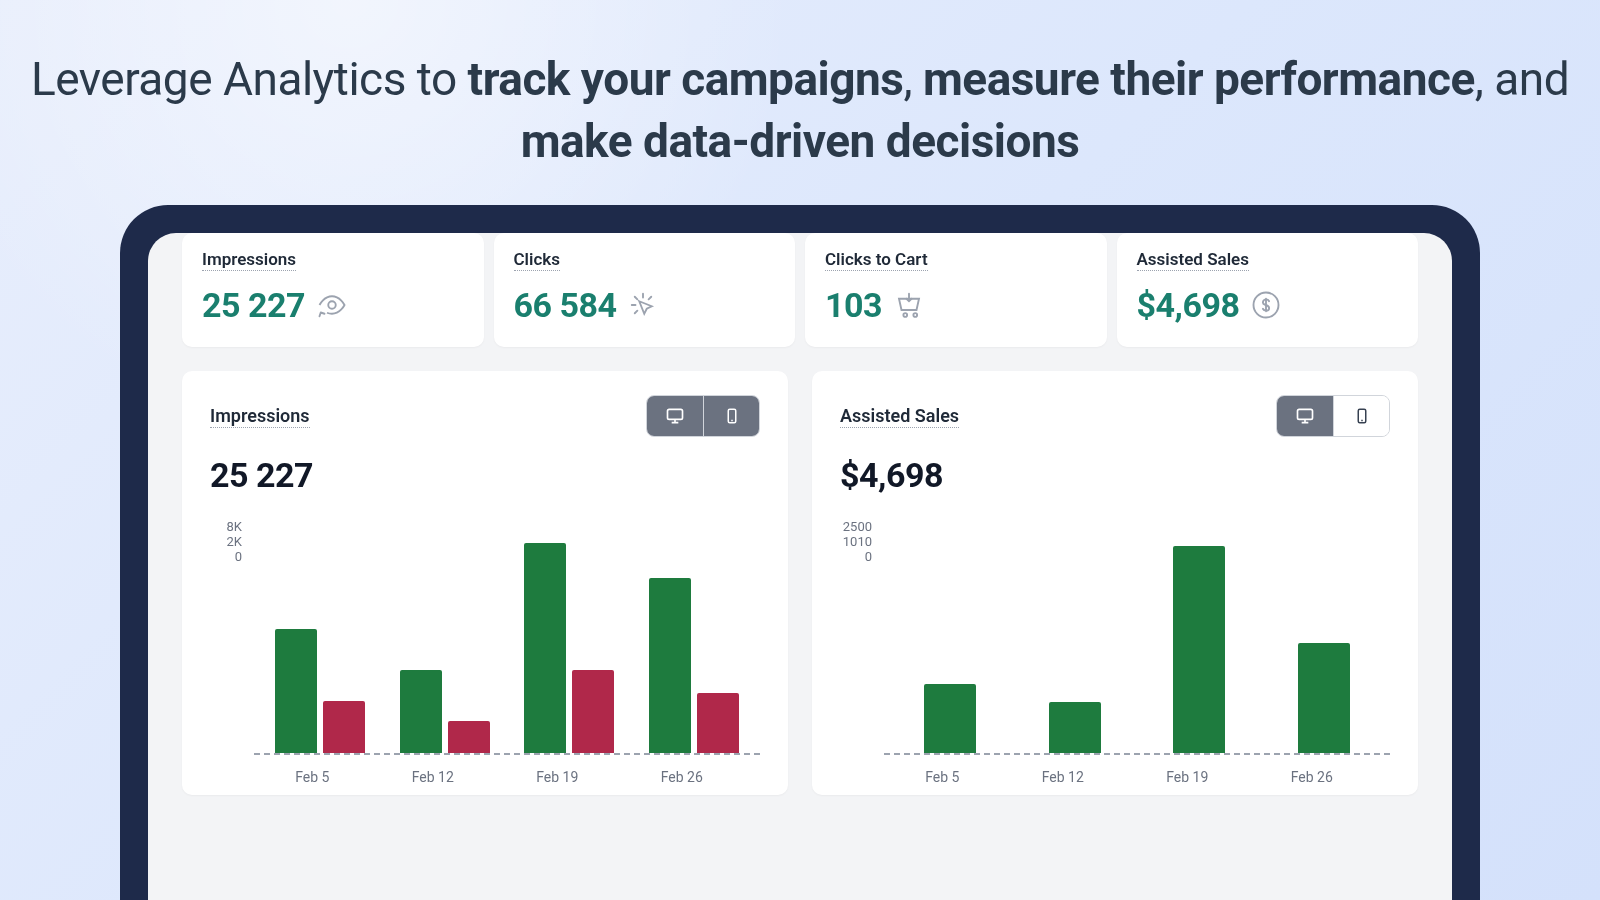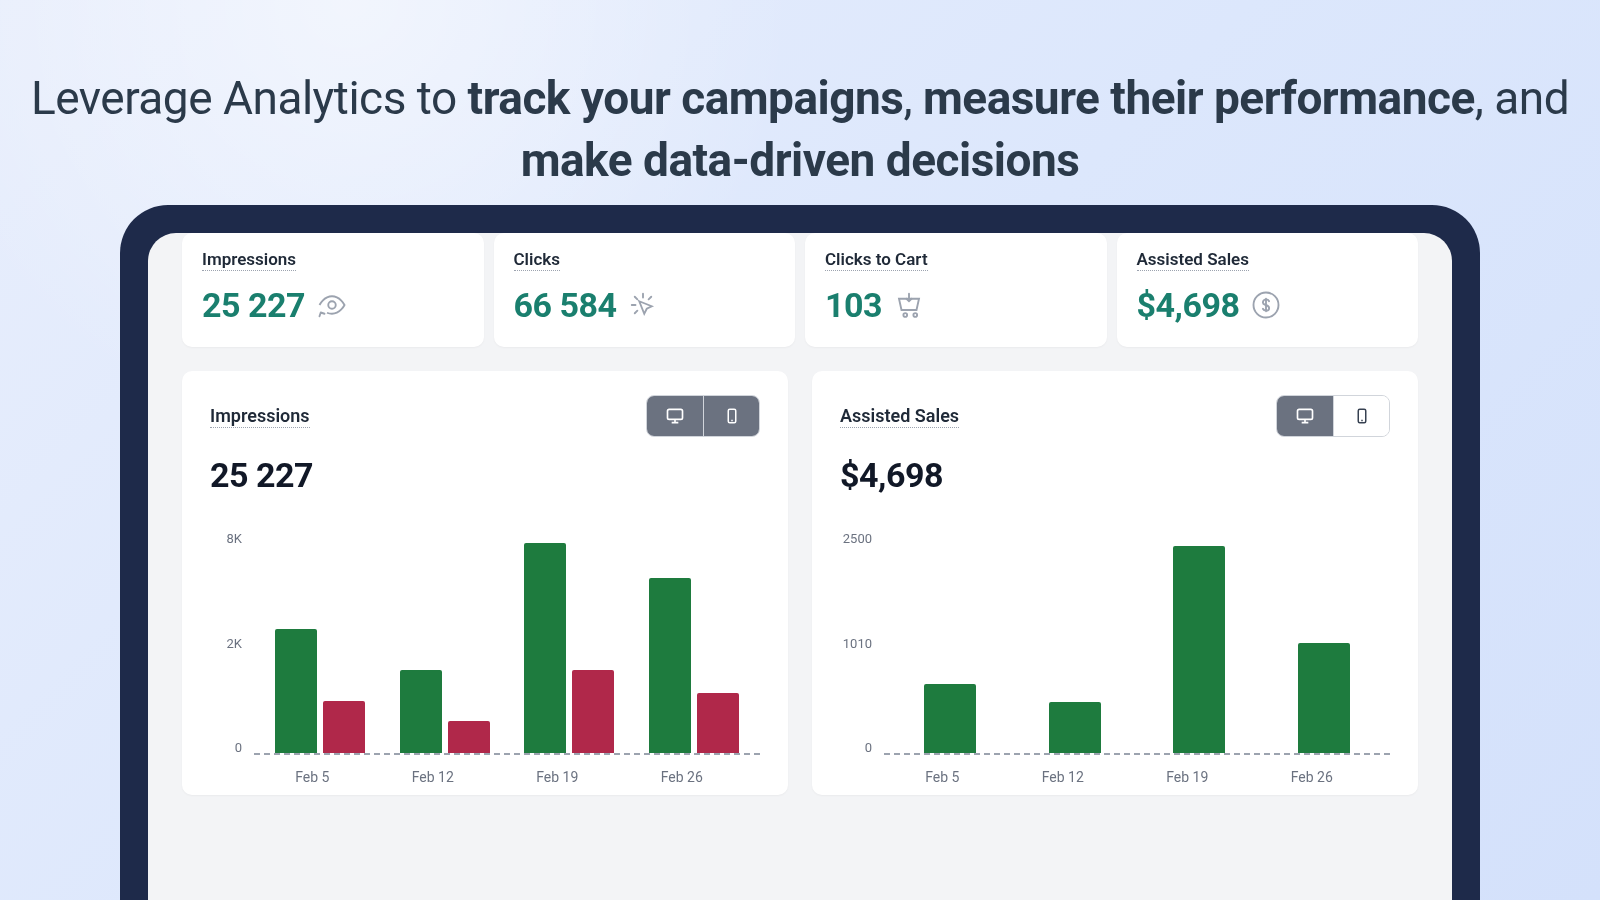--- a/index.html
+++ b/index.html
@@ -20,21 +20,21 @@
     top: -450px;
     left: -100px;
   }
   .headline {
     position: relative;
     text-align: center;
     font-size: 46px;
     line-height: 1.35;
     color: #2b3a4a;
     font-weight: 400;
-    padding-top: 67px;
+    padding-top: 48px;
     letter-spacing: -0.5px;
   }
   .headline b { font-weight: 700; }
   .device {
     position: absolute;
     left: 120px;
     right: 120px;
     top: 205px;
     bottom: -40px;
     background: #1e2a4a;
@@ -126,26 +126,25 @@
     font-size: 34px;
     font-weight: 700;
     color: #111827;
     margin-bottom: 20px;
     letter-spacing: -0.5px;
   }
   .chart-body { position: relative; height: 270px; }
   .y-axis {
     position: absolute;
     left: 0;
-    top: 16px;
+    top: 4px;
     bottom: 30px;
     width: 40px;
     display: flex;
     flex-direction: column;
-    justify-content: space-between;
     font-size: 13px;
     color: #6b7280;
     text-align: right;
     padding-right: 8px;
   }
   .plot {
     position: absolute;
     left: 44px;
     right: 0;
     top: 8px;

